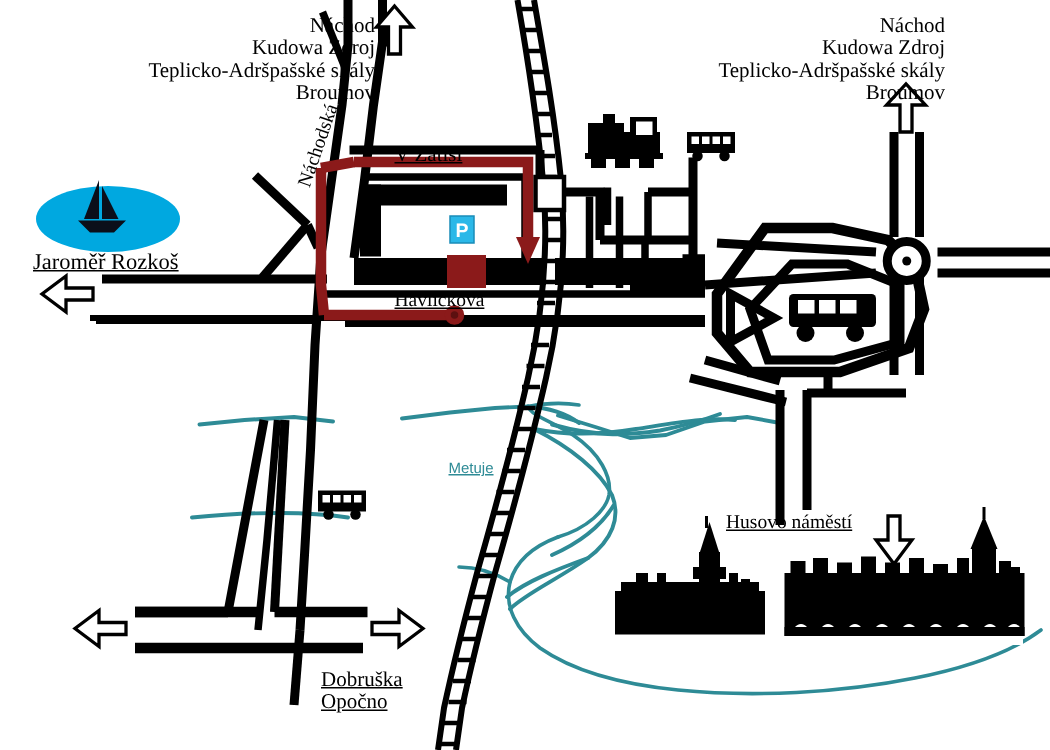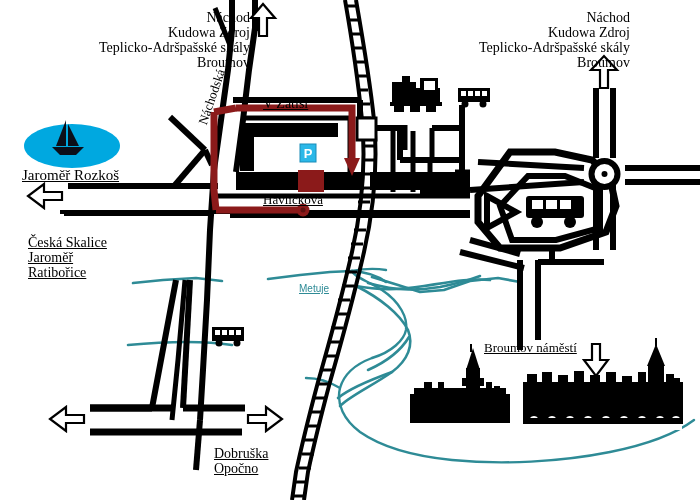--- a/index.html
+++ b/index.html
@@ -23,21 +23,21 @@
     height: 500px;
   }
   .lbl {
     position: absolute;
     color: #000000;
     font-family: "Liberation Serif", serif;
     white-space: pre;
     line-height: 1.08;
   }
   .lbl-serif { font-family: "Liberation Serif", serif; }
-  .lbl-sans  { font-family: "Liberation Sans", sans-serif; }
+  .lbl-sans  { font-family: "Liberation Sans", sans-serif; margin-top: 24px; }
   .ta-right { text-align: right; }
   .ta-left  { text-align: left; text-decoration: underline; }
 </style>
 </head>
 <body>
 
 <div id="map-root">
 
   <svg id="map-svg" viewBox="0 0 700 500" xmlns="http://www.w3.org/2000/svg">
 
@@ -356,32 +356,29 @@
 Teplicko-Adršpašské skály
 Broumov</div>
 
   <div class="lbl lbl-serif ta-right" style="left:400px; top:10px; width:230px; font-size:14px;">Náchod
 Kudowa Zdroj
 Teplicko-Adršpašské skály
 Broumov</div>
 
   <div class="lbl lbl-serif ta-left" style="left:22px; top:167px; width:170px; font-size:15px;">Jaroměř Rozkoš</div>
 
-  <div class="lbl lbl-serif ta-left" style="left:28px; top:235px; width:180px; font-size:14px;">Česká Skalice
-Jaroměř
-Ratibořice</div>
 
 
   <div class="lbl lbl-serif ta-left" style="left:214px; top:446px; width:140px; font-size:14px;">Dobruška
 Opočno</div>
 
   <div class="lbl lbl-serif" style="left:196px; top:122px; width:90px; font-size:13px;
               transform:rotate(-71deg); transform-origin:0 0;">Náchodská</div>
 
   <div class="lbl lbl-serif ta-left" style="left:263px; top:96px; font-size:14px;">V Zátiší</div>
 
   <div class="lbl lbl-serif ta-left" style="left:263px; top:193px; font-size:13px;">Havlíčkova</div>
 
-  <div class="lbl lbl-serif ta-left" style="left:484px; top:341px; font-size:13px;">Broumov náměstí</div>
+  <div class="lbl lbl-serif ta-left" style="left:484px; top:341px; font-size:13px;">Husovo náměstí</div>
 
   <div class="lbl lbl-sans ta-left" style="left:299px; top:284px; font-size:10px; color:#2E8B96;">Metuje</div>
 
 </div>
 
 </body></html>

